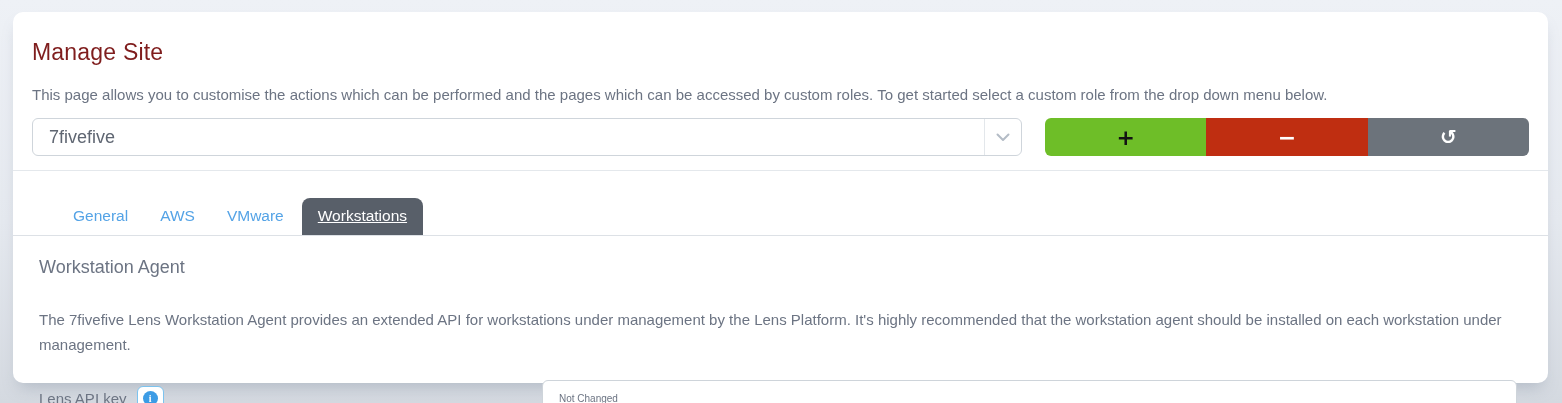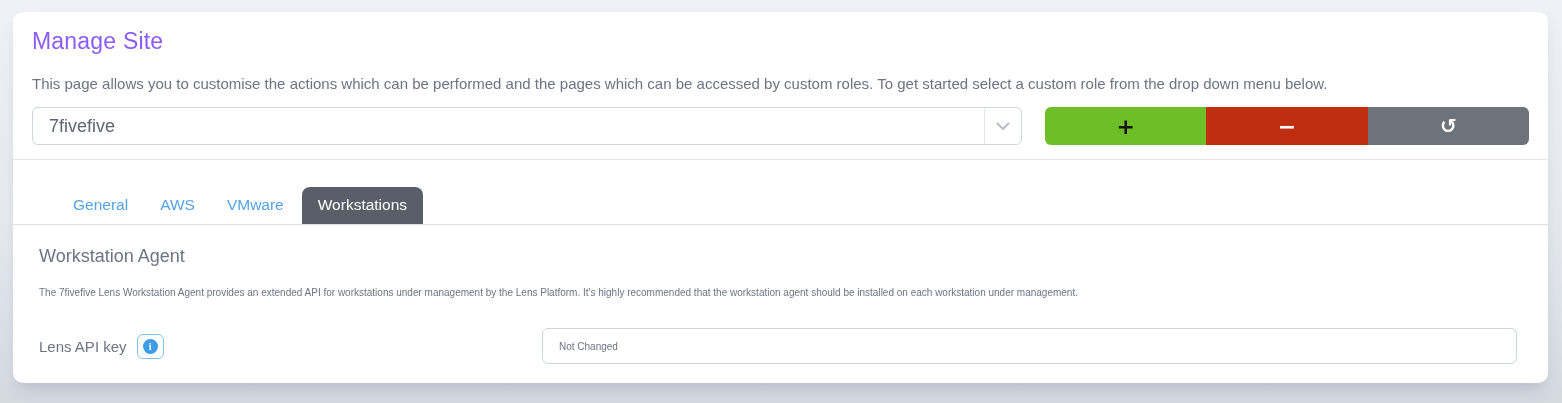--- a/index.html
+++ b/index.html
@@ -14,23 +14,23 @@
     left: 13px; top: 12px;
     width: 1535px; height: 371px;
     background: #ffffff;
     border-radius: 10px;
     box-shadow: 0 10px 16px -6px rgba(120,135,152,.38);
   }
   .card-top { padding: 14px 19px 0 19px; }
   .page-title {
     font-size: 23px;
     font-weight: 400;
-    color: #8b5cf6;
+    color: #7f1d1d;
     letter-spacing: .2px;
-    margin-top: 2px;
+    margin-top: 13px;
   }
   .page-desc {
     margin-top: 20px;
     font-size: 15px;
     color: #6c7483;
   }
   .role-row {
     margin-top: 15px;
     display: flex;
     gap: 23px;
@@ -97,30 +97,31 @@
     font-size: 15.5px;
     color: #54a3e6;
     cursor: pointer;
     white-space: nowrap;
   }
   .tab-link.active {
     background: #585f69;
     color: #ffffff;
     border-radius: 8px 8px 0 0;
     margin-left: 2px;
+    text-decoration: underline;
   }
   .tab-panel { padding: 21px 31px 0 26px; }
   .panel-heading {
     font-size: 18px;
     font-weight: 400;
     color: #6c7483;
   }
   .panel-desc {
-    margin-top: 13px;
-    font-size: 10px;
+    margin-top: 29px;
+    font-size: 15px;
     line-height: 25px;
     color: #6c7483;
     max-width: 1470px;
   }
   .form-row {
     margin-top: 23px;
     display: flex;
     align-items: center;
   }
   .label-col {

